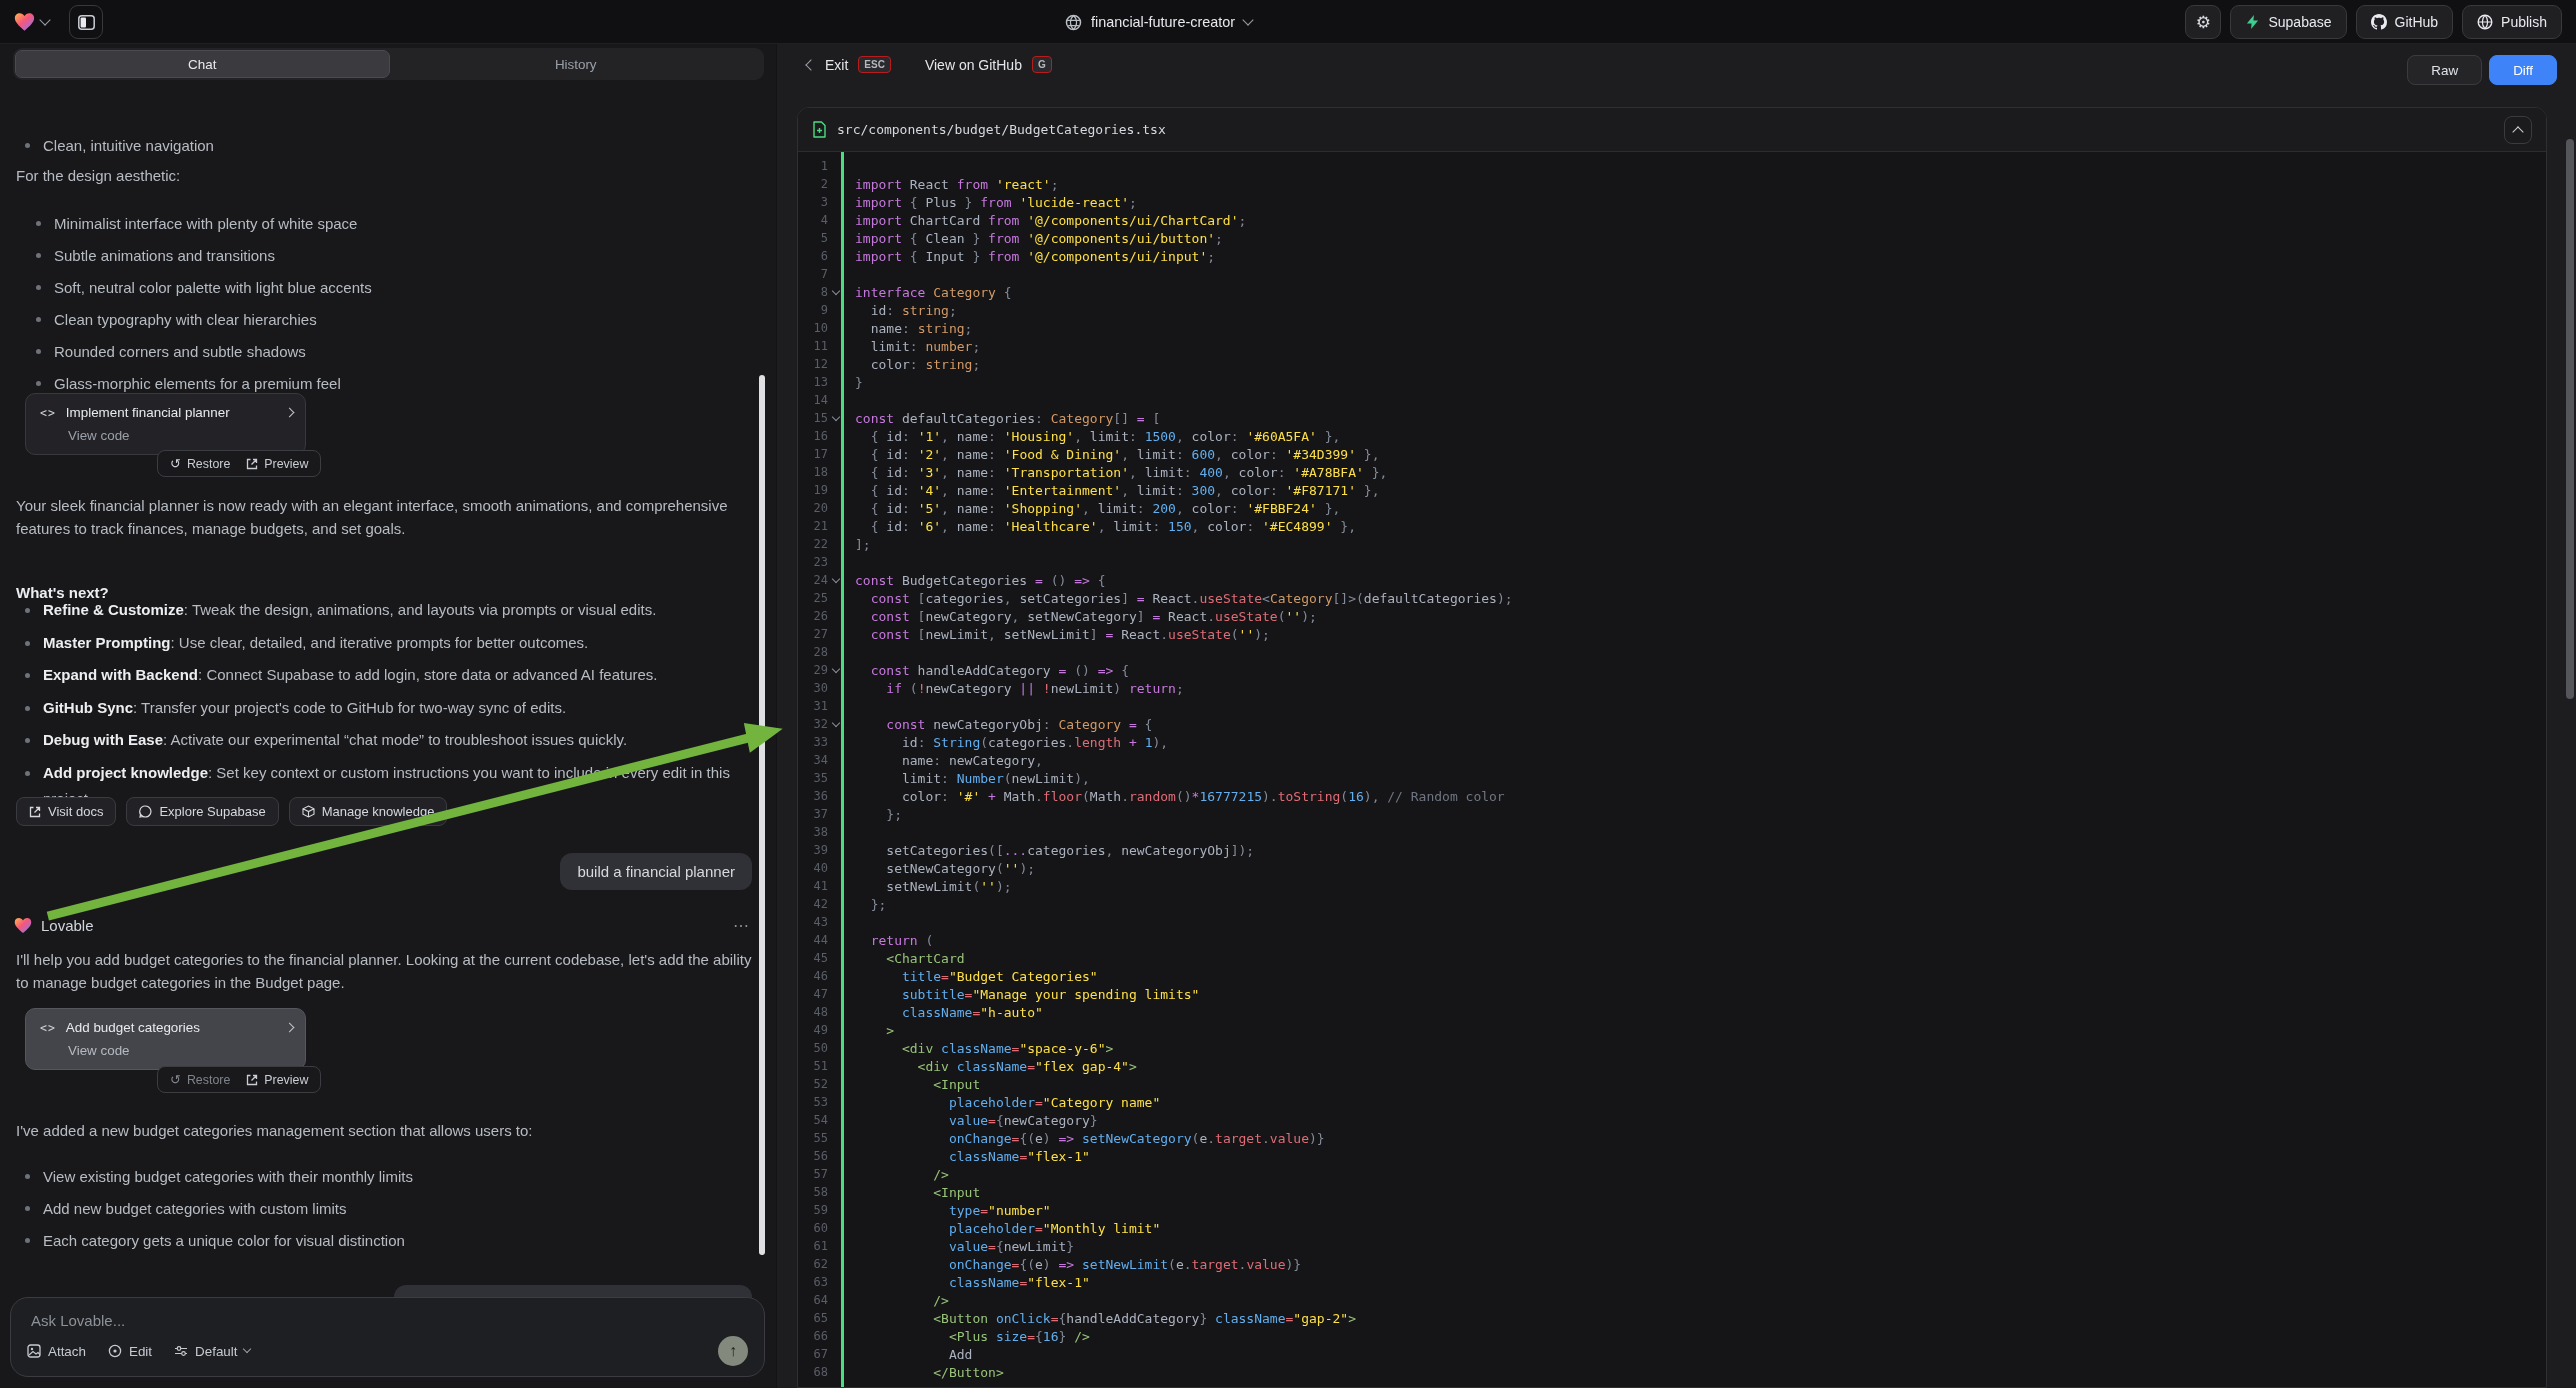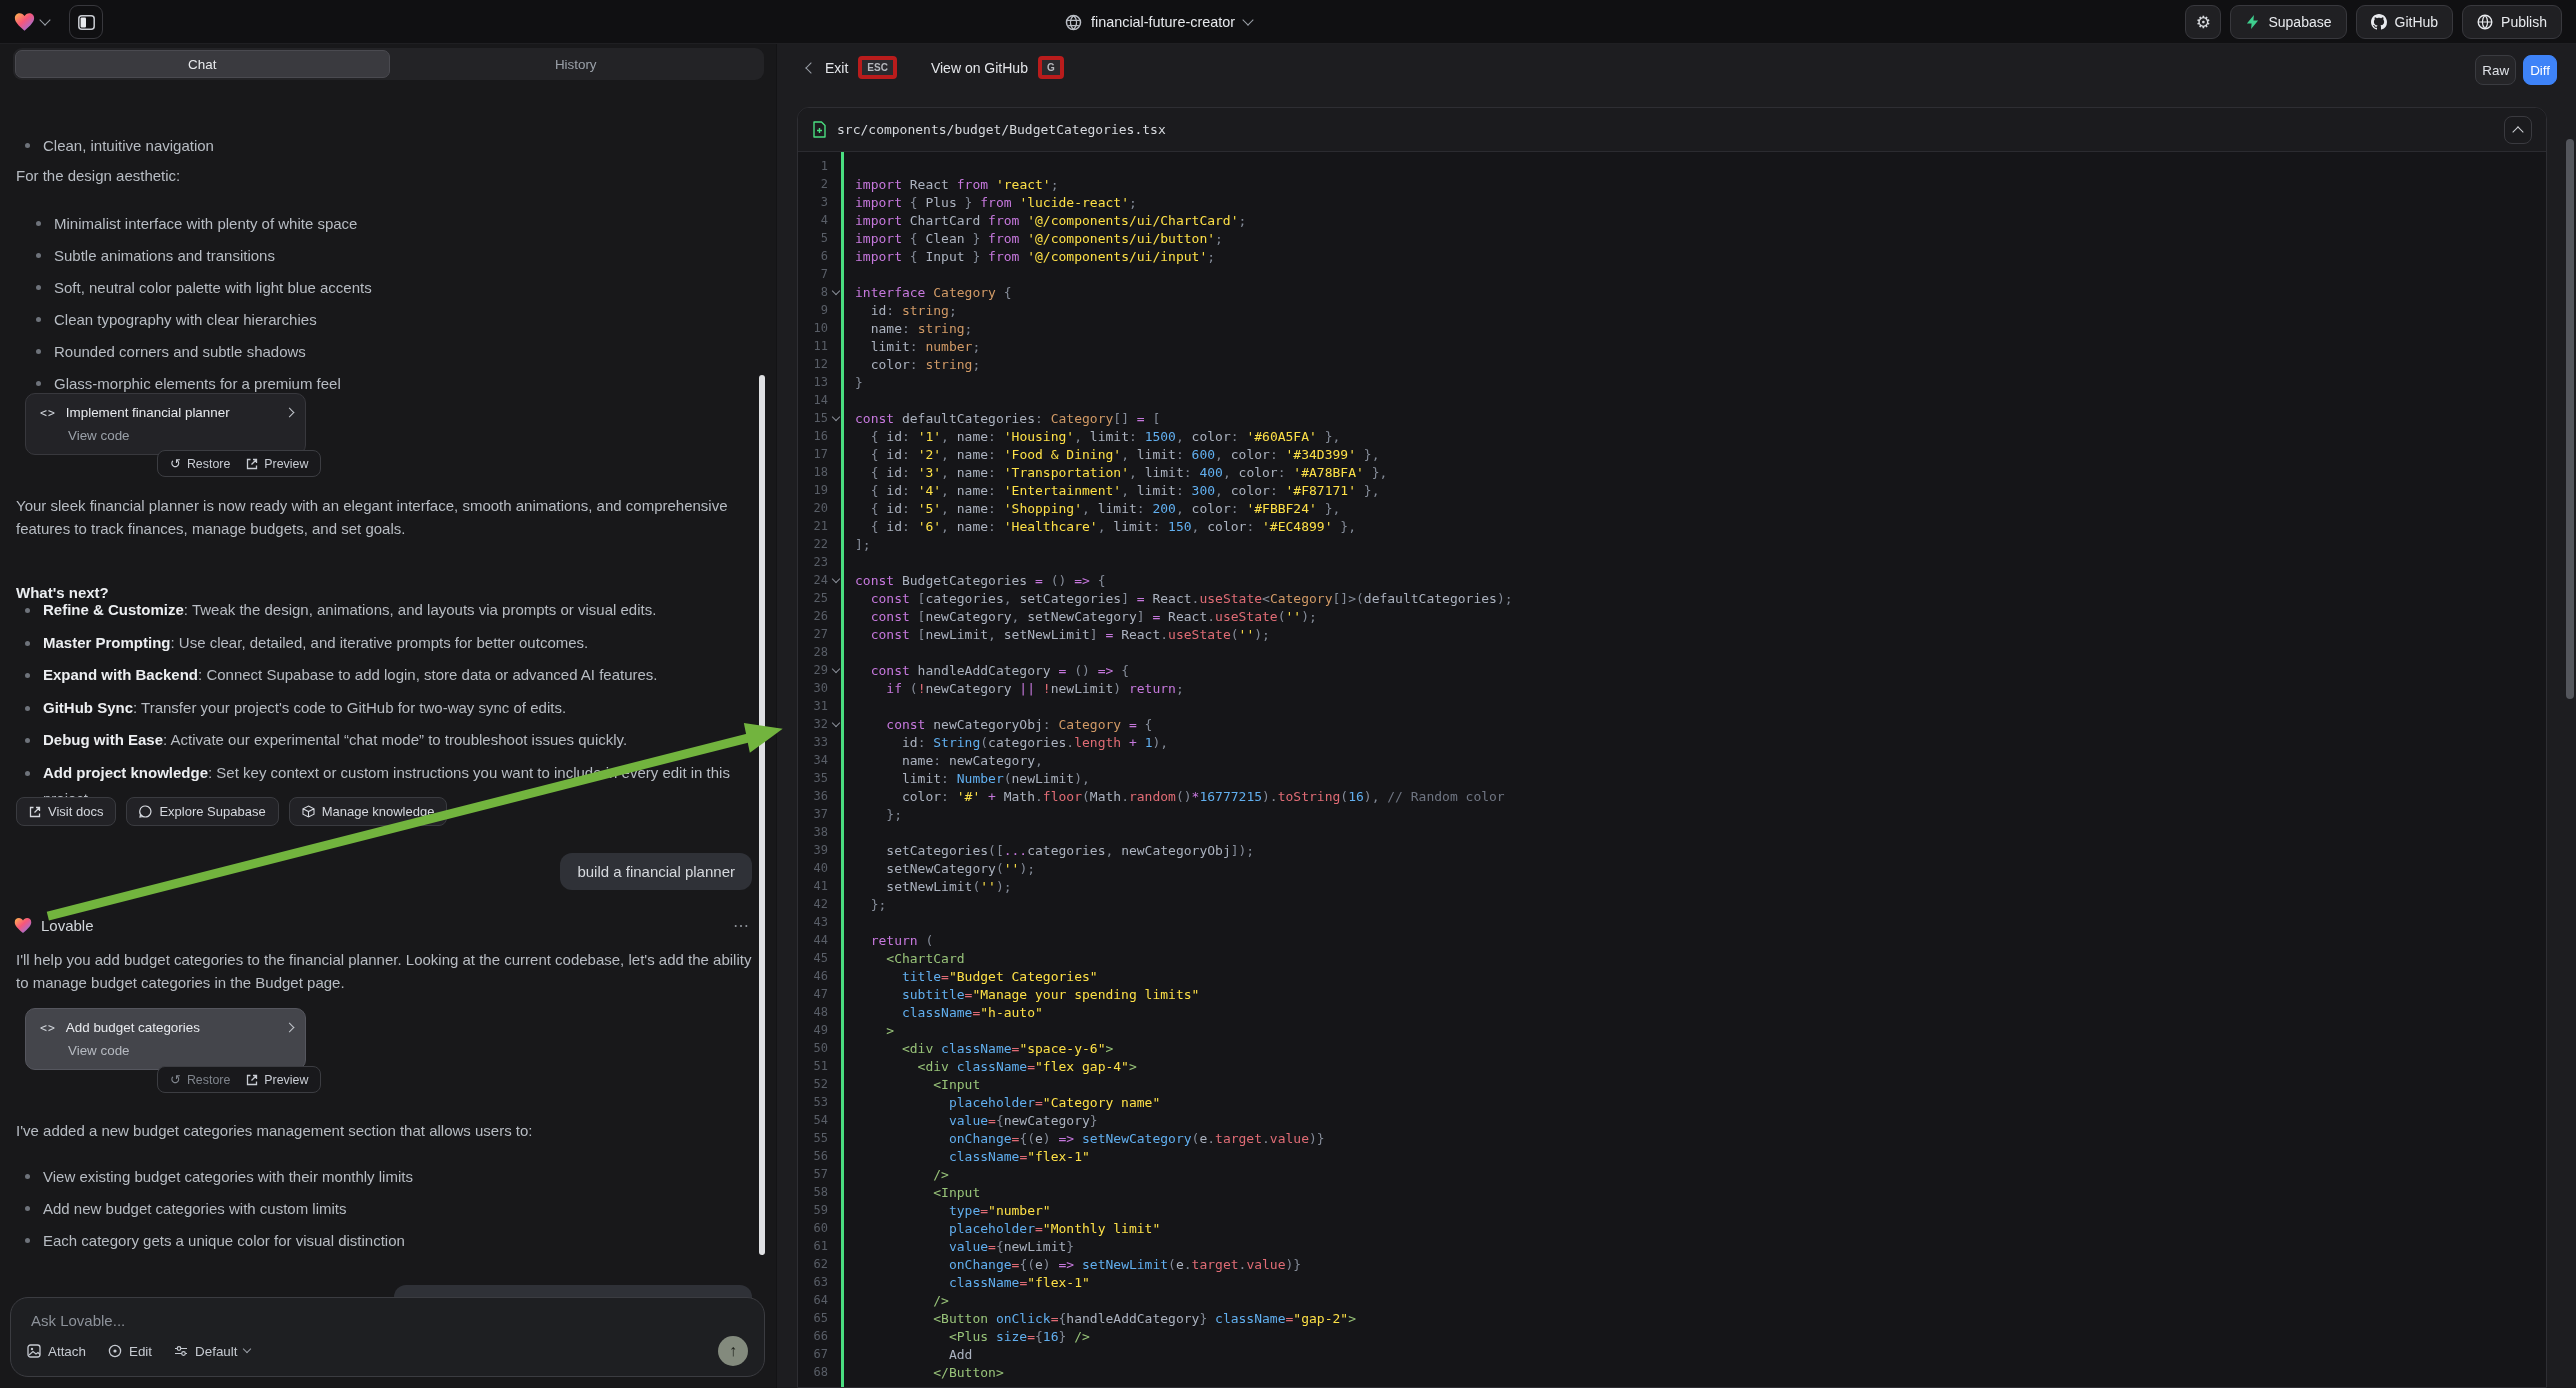--- a/index.html
+++ b/index.html
@@ -47,23 +47,23 @@
   #askbox { position:absolute; left:10px; bottom:11px; width:755px; height:80px; background:#1e1f22; border:1px solid #3b3c41; border-radius:18px; padding:14px 18px 10px 20px; }
   #askbox input { width:100%; background:transparent; border:none; outline:none; color:#c9ced5; font-size:15px; font-family:"Liberation Sans",sans-serif; }
   #askbox input::placeholder { color:#8d929a; }
   .ask-row { position:absolute; left:16px; right:16px; bottom:10px; display:flex; align-items:center; gap:22px; color:#c6cad1; font-size:13.4px; }
   .ask-it { display:flex; align-items:center; gap:7px; cursor:pointer; }
   .send { margin-left:auto; width:30px; height:30px; border-radius:50%; background:#838a7d; color:#1e211b; display:flex; align-items:center; justify-content:center; font-size:16px; font-weight:bold; cursor:pointer; }
 
   
   #codepanel { position:absolute; left:777px; top:44px; right:0; bottom:0; background:#1d1d20; }
   .cp-head { position:absolute; left:30px; top:12px; display:flex; align-items:center; gap:10px; color:#e4e6ea; font-size:14px; }
-  .kbd { border:4px solid #b91c1c; background:#2a2a2e; color:#b5b8bd; font-size:10px; border-radius:4px; padding:2px 5px; font-weight:600; }
+  .kbd { border:1px solid #b91c1c; background:#2a2a2e; color:#b5b8bd; font-size:10px; border-radius:4px; padding:2px 5px; font-weight:600; }
   .cp-right { position:absolute; right:19px; top:11px; display:flex; gap:7px; }
-  .mini-btn { height:30px; padding:0 6px; display:flex; align-items:center; border-radius:8px; font-size:13.4px; color:#dfe2e7; background:#252528; border:1px solid #3a3b40; cursor:pointer; }
+  .mini-btn { height:30px; padding:0 23px; display:flex; align-items:center; border-radius:8px; font-size:13.4px; color:#dfe2e7; background:#252528; border:1px solid #3a3b40; cursor:pointer; }
   .mini-btn.blue { background:#3e83f8; border-color:#3e83f8; color:#fff; }
   #filecard { position:absolute; left:20px; top:63px; right:29px; bottom:0; background:#151518; border:1px solid #2e2e33; border-radius:12px 12px 0 0; overflow:hidden; }
   #filehead { height:44px; background:#1b1b1e; border-bottom:1px solid #2b2b30; display:flex; align-items:center; padding:0 14px; gap:10px; }
   #filehead .path { font-family:"DejaVu Sans Mono",monospace; font-size:13px; color:#d6d9de; }
   .collapse-btn { margin-left:auto; width:28px; height:28px; border:1px solid #3a3a3f; border-radius:8px; display:flex; align-items:center; justify-content:center; cursor:pointer; }
   #code { position:absolute; left:0; top:44px; right:0; bottom:0; background:#151518; padding-top:5px; font-family:"DejaVu Sans Mono",monospace; font-size:13px; }
   #diffbar { position:absolute; left:43px; top:44px; bottom:0; width:3px; background:#4ade80; z-index:2; }
   .cl { display:flex; height:18px; align-items:center; }
   .ln { width:30px; text-align:right; color:#595e67; font-size:12px; flex:none; }
   .foldc { width:13px; height:13px; flex:none; margin-left:2px; position:relative; }

